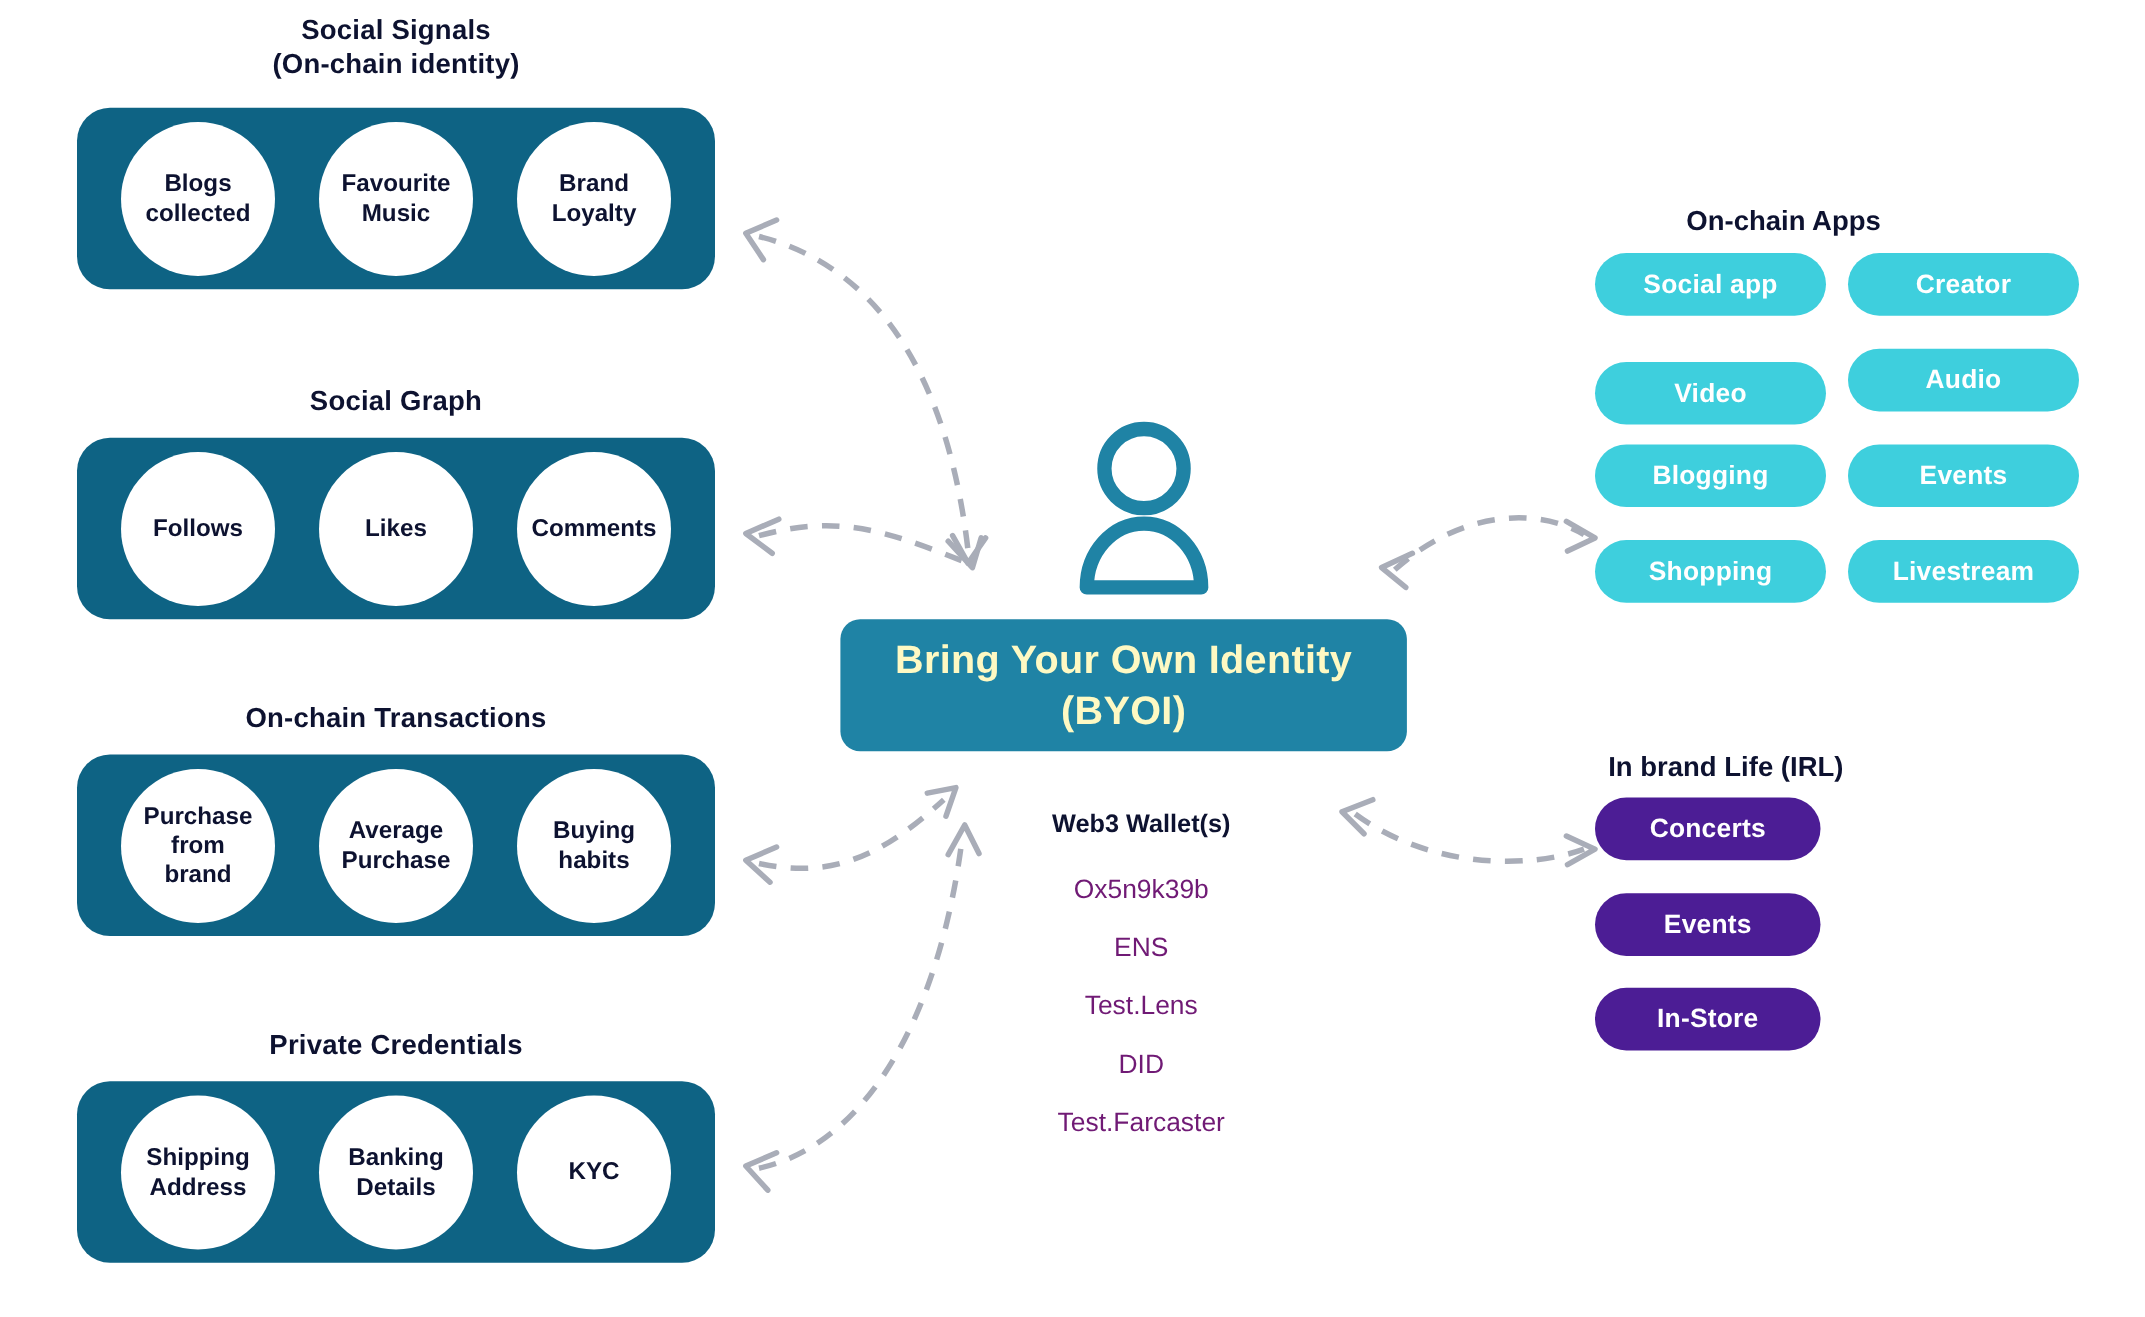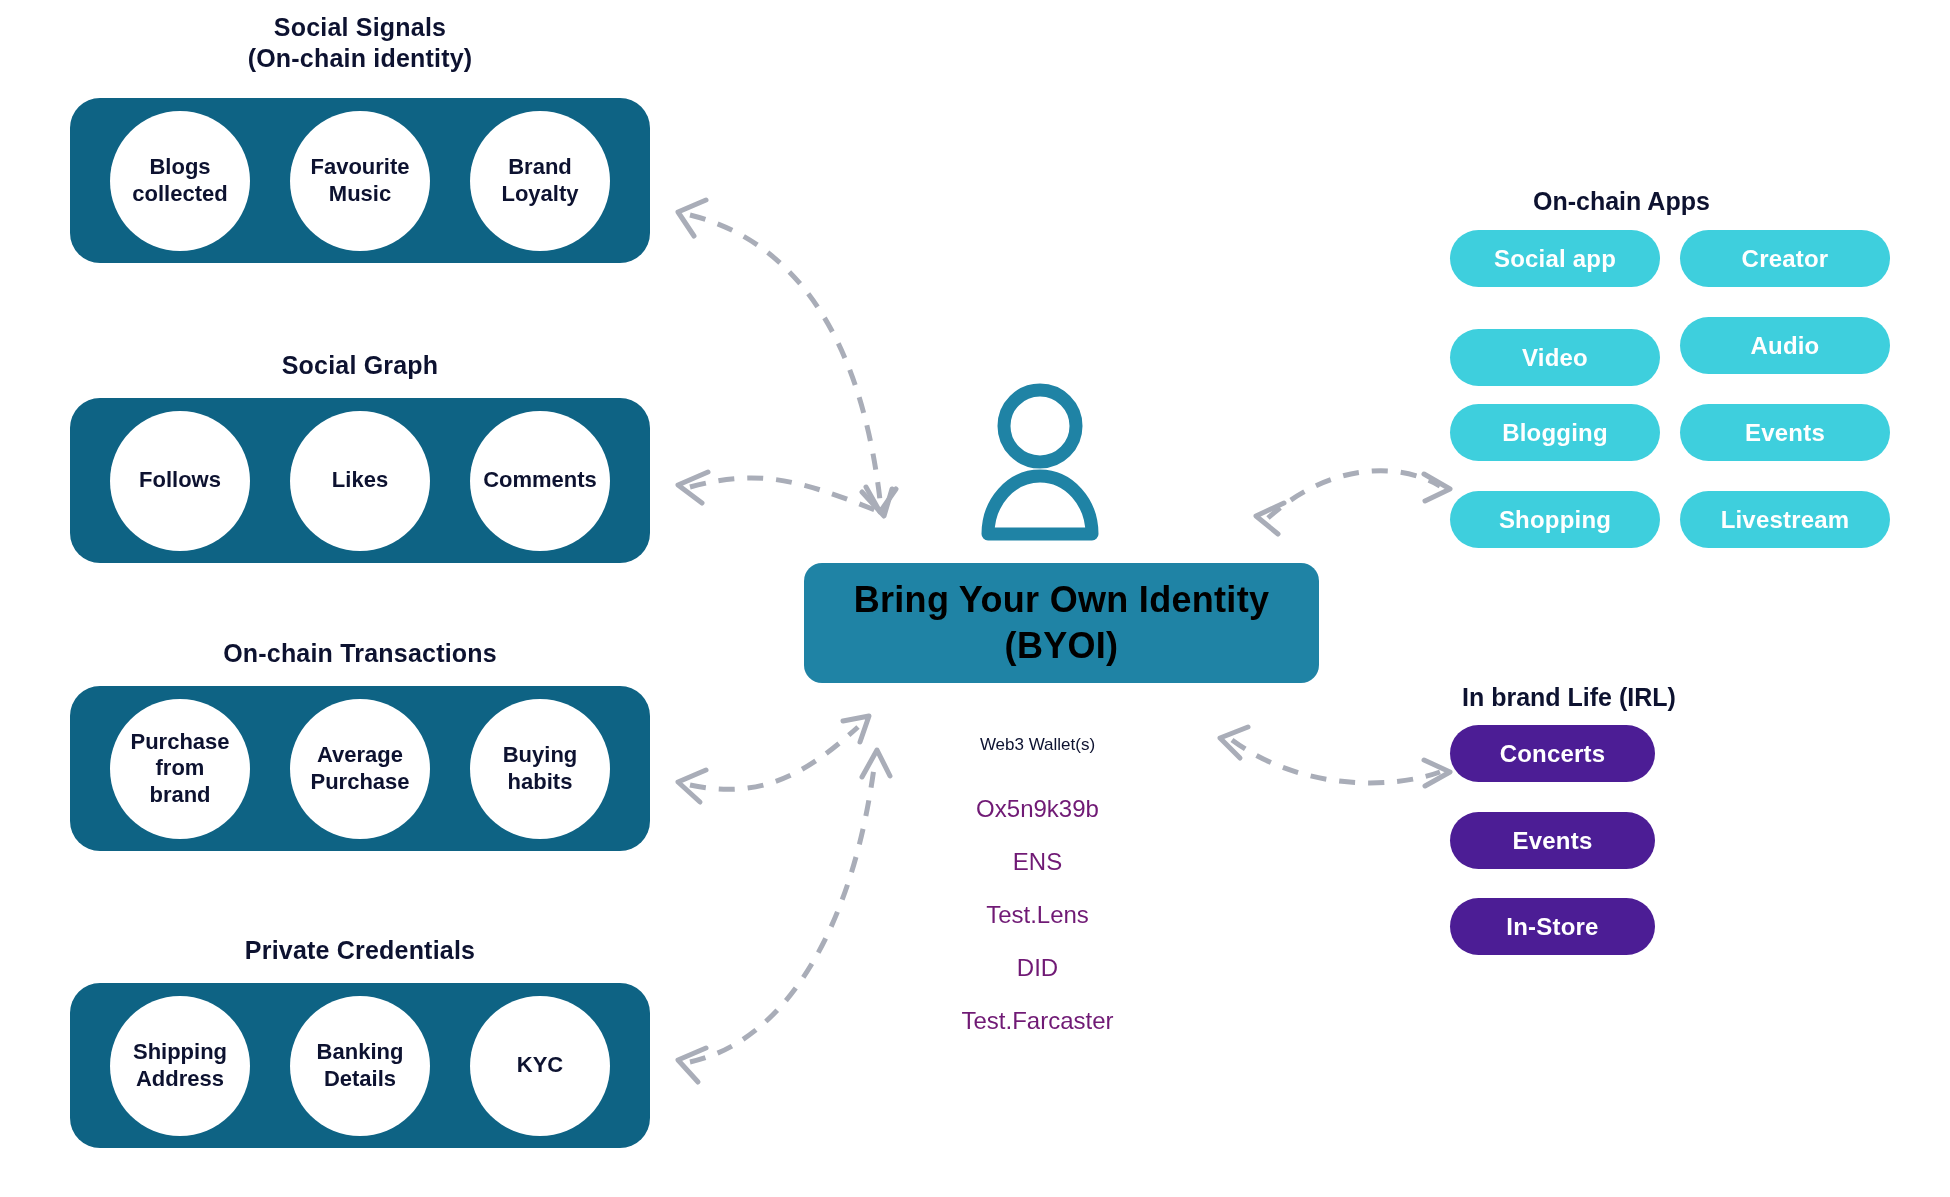--- a/index.html
+++ b/index.html
@@ -26,29 +26,29 @@
   .bubble{
     width:140px;height:140px;border-radius:50%;background:#ffffff;
     display:flex;align-items:center;justify-content:center;text-align:center;
     font-size:22px;font-weight:700;color:#0d1230;line-height:1.2;
     white-space:pre-line;flex:0 0 auto;
   }
 
   
   .person-icon{position:absolute;left:980px;top:382px;width:120px;height:160px;}
   .byoi-box{
-    position:absolute;left:804px;top:563px;width:515px;height:120px;
+    position:absolute;left:764px;top:563px;width:515px;height:120px;
     background:#1f83a5;border-radius:18px;
     display:flex;align-items:center;justify-content:center;text-align:center;
-    color:#000000;font-size:36px;font-weight:700;line-height:1.28;white-space:pre-line;
+    color:#fef9c3;font-size:36px;font-weight:700;line-height:1.28;white-space:pre-line;
     letter-spacing:.3px;
   }
   .wallet-title{
     position:absolute;left:780px;top:735px;width:515px;text-align:center;
-    font-size:17px;font-weight:400;color:#0d1230;
+    font-size:23px;font-weight:700;color:#0d1230;
   }
   .wallet-list{
     position:absolute;left:780px;top:795px;width:515px;text-align:center;
     font-size:24px;font-weight:400;color:#701a75;
   }
   .wallet-list div{margin-bottom:25px;}
 
   
   .side-title{
     position:absolute;font-size:25px;font-weight:700;color:#0d1230;white-space:nowrap;

